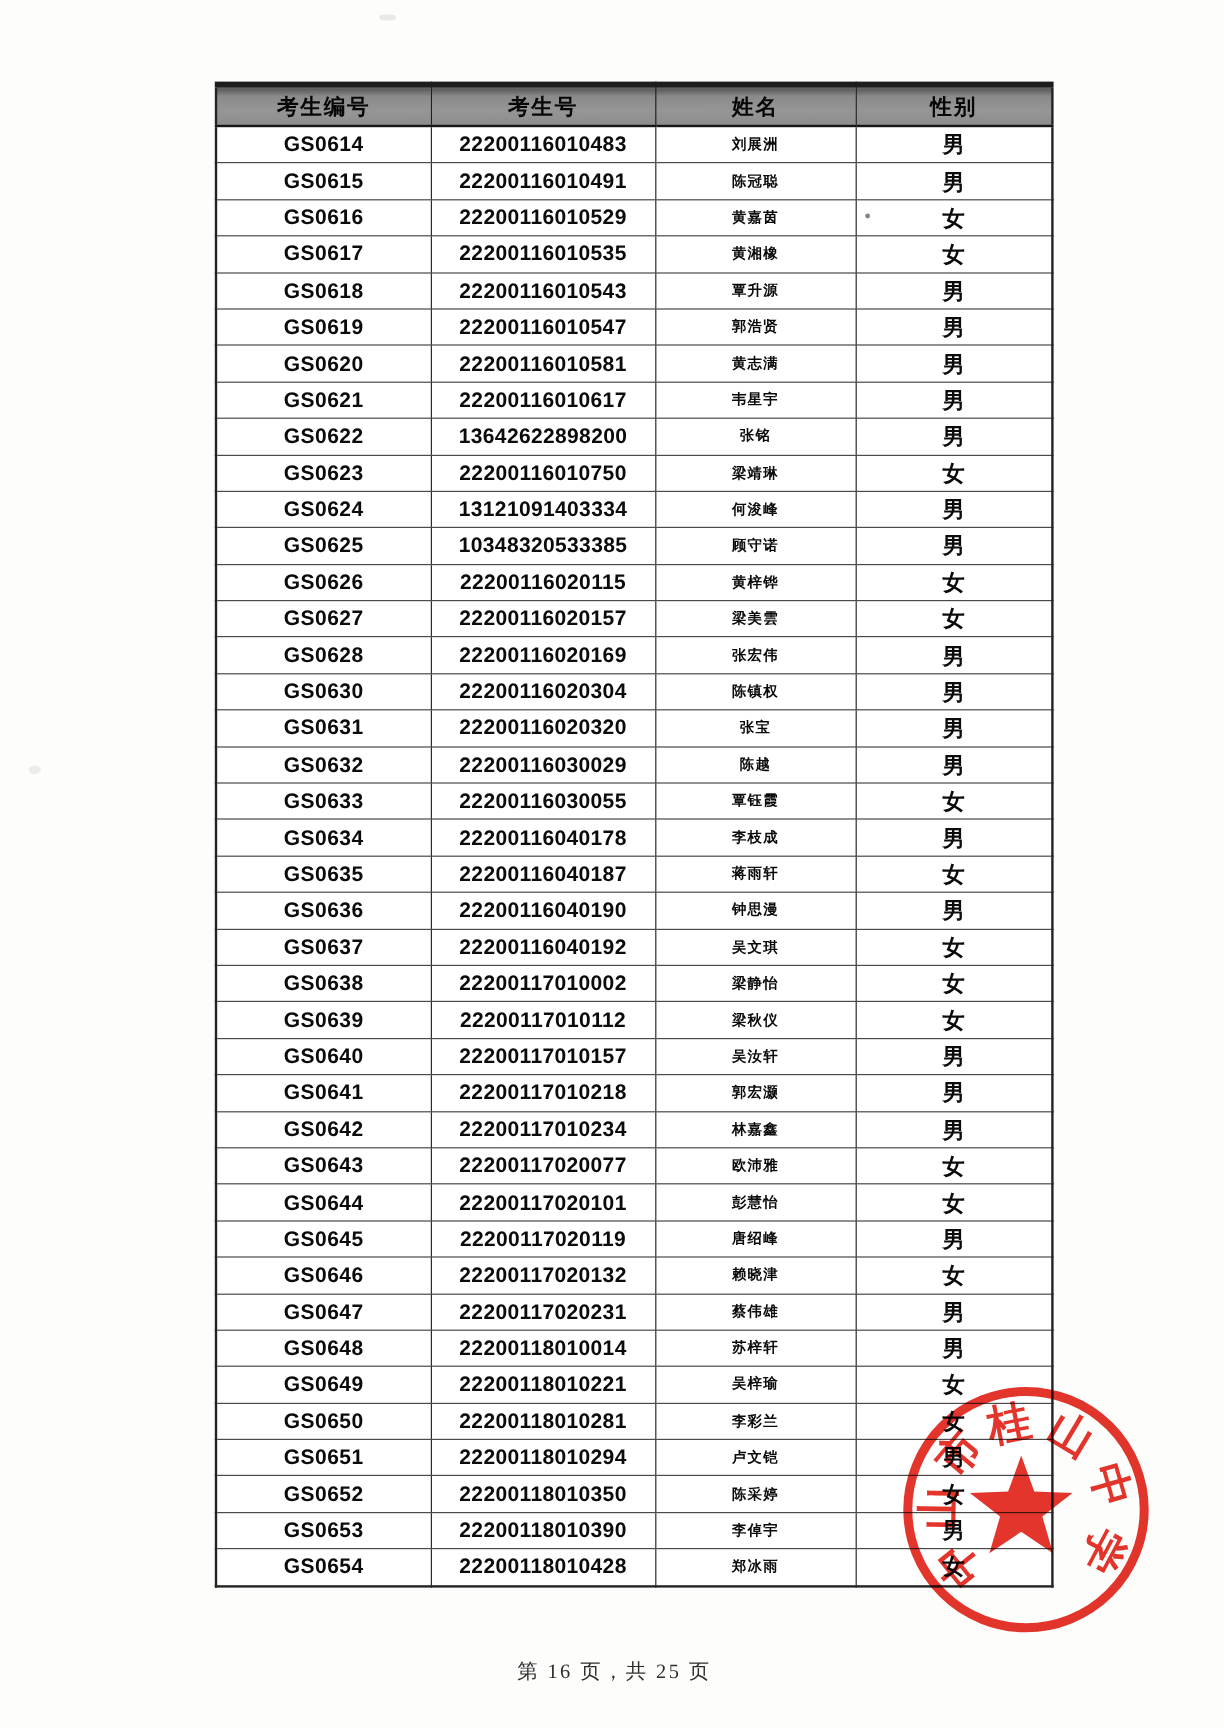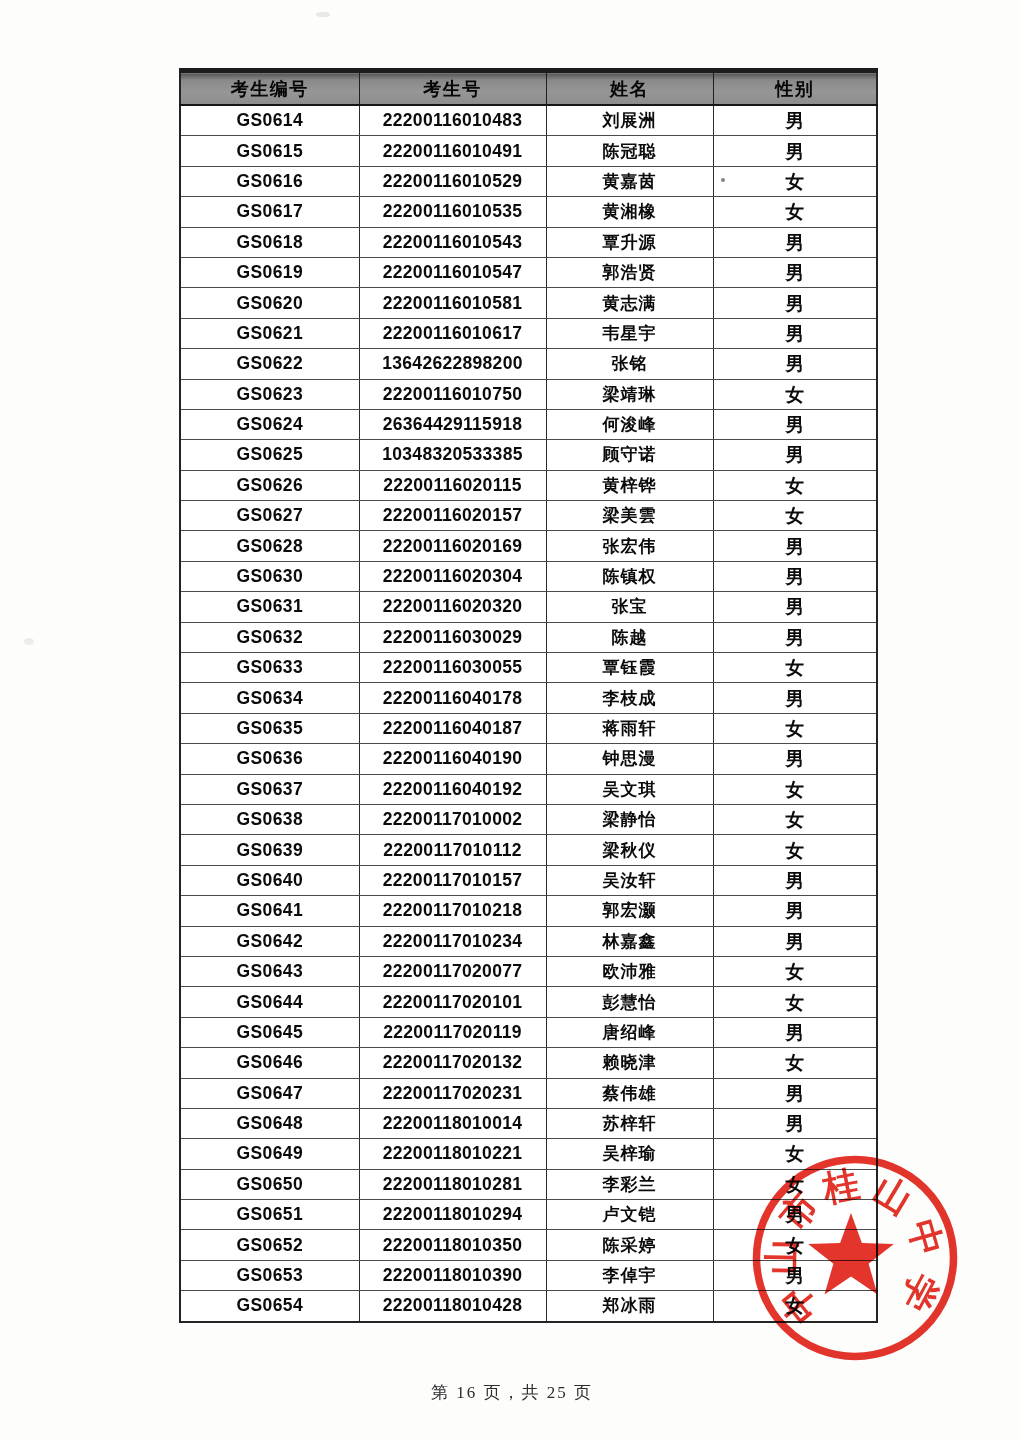--- a/index.html
+++ b/index.html
@@ -26,21 +26,21 @@
   }
   table.roster td{
     height:29.4px;padding:0;
     font-weight:bold;color:#0b0b0b;
     border-left:1.8px solid #2c2c2c;border-right:1.8px solid #2c2c2c;
     border-top:1.4px solid #4a4a4a;border-bottom:1.4px solid #4a4a4a;
     text-align:center;vertical-align:middle;white-space:nowrap;
   }
   td.c0{font-size:17.5px;letter-spacing:.4px;}
   td.c1{font-size:17.5px;letter-spacing:.3px;margin-top:45px;}
-  td.c2{font-size:17px;letter-spacing:1px;}
+  td.c2{font-size:12px;letter-spacing:1px;}
   td.c3{font-size:18.5px;}
   
   .footer{
     position:absolute;left:4px;right:0;top:1381px;
     text-align:center;
     font-family:"Liberation Serif","DejaVu Serif",serif;
     font-size:17px;color:#2d2d2d;letter-spacing:2px;
   }
   
   svg.stamp{
@@ -134,21 +134,21 @@
           <td class="c3">男</td>
         </tr>
         <tr>
           <td class="c0">GS0623</td>
           <td class="c1">22200116010750</td>
           <td class="c2">梁靖琳</td>
           <td class="c3">女</td>
         </tr>
         <tr>
           <td class="c0">GS0624</td>
-          <td class="c1">26364429115918</td>
+          <td class="c1">13121091403334</td>
           <td class="c2">何浚峰</td>
           <td class="c3">男</td>
         </tr>
         <tr>
           <td class="c0">GS0625</td>
           <td class="c1">10348320533385</td>
           <td class="c2">顾守诺</td>
           <td class="c3">男</td>
         </tr>
         <tr>

